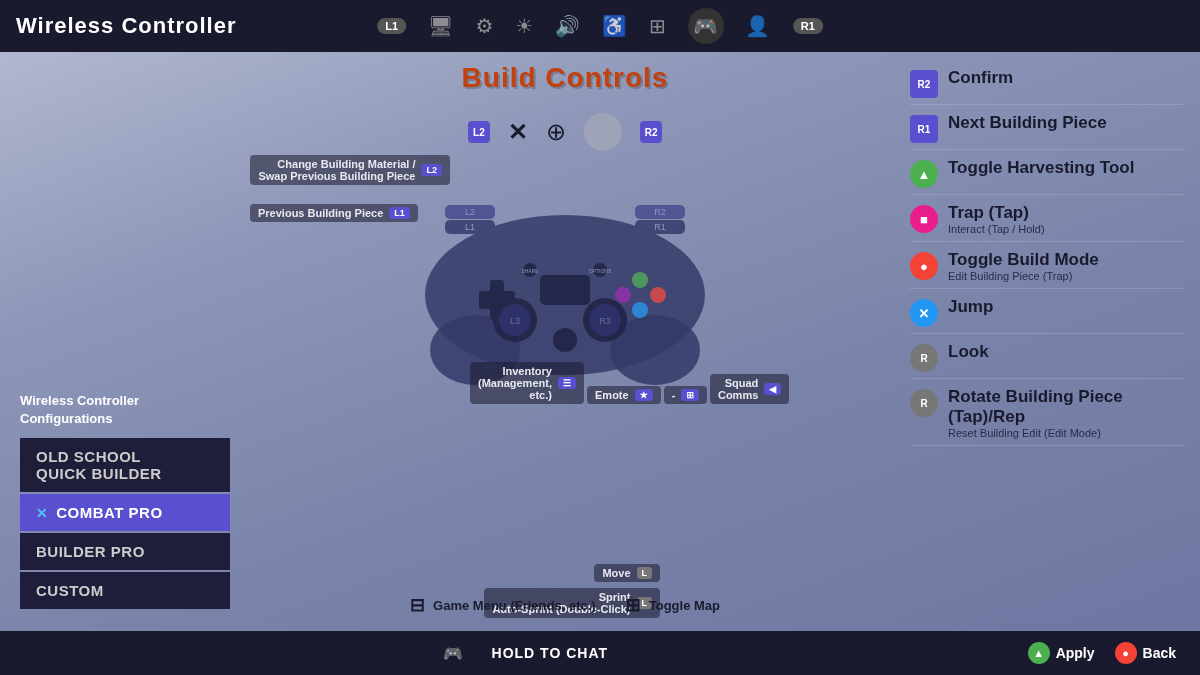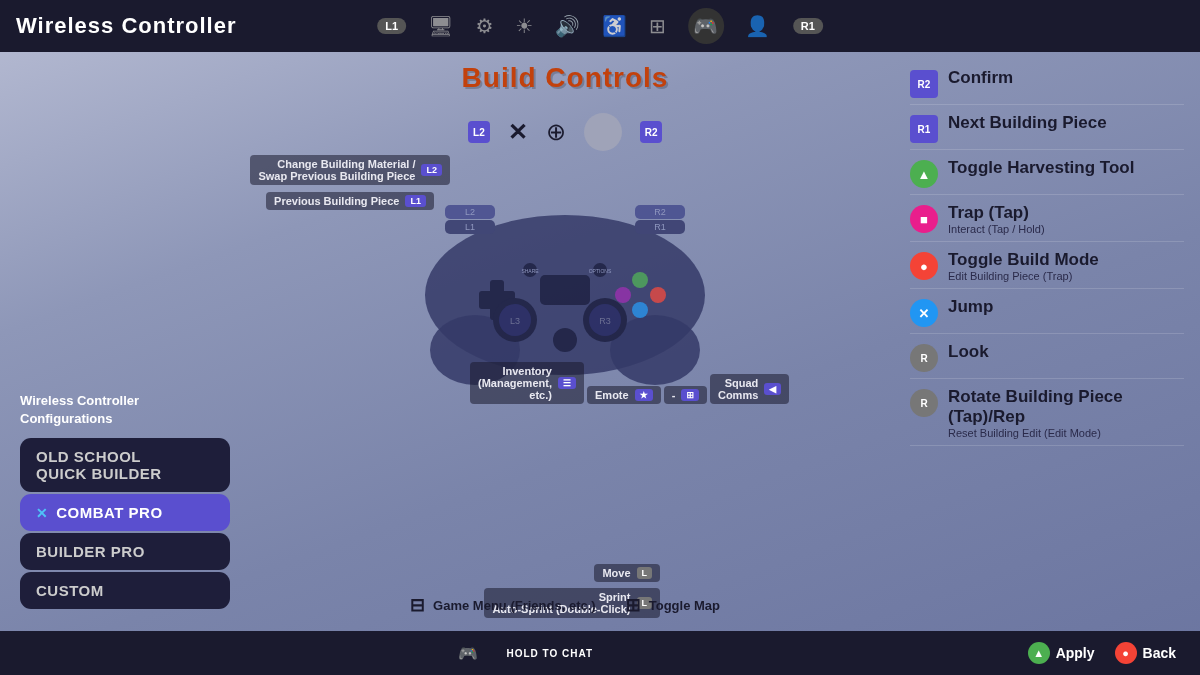--- a/index.html
+++ b/index.html
@@ -93,21 +93,20 @@
     .config-item {
       padding: 10px 16px;
       font-size: 15px;
       font-weight: bold;
       color: #ccc;
       cursor: pointer;
       text-align: left;
       background: #1e1e3a;
       margin-bottom: 2px;
       letter-spacing: 0.5px;
-      border-radius: 11px;
     }
     .config-item.active {
       background: #5a4fcf;
       color: #fff;
       display: flex;
       align-items: center;
       gap: 8px;
     }
     .config-item.active .x-mark {
       color: #4fc3f7;
@@ -355,21 +354,21 @@
     <div class="top-button-row">
       <span class="ctrl-btn" style="font-size:10px;">L2</span>
       <span style="font-size:24px; color:#1a1a2e; font-weight:bold;">✕</span>
       <span style="font-size:24px; color:#1a1a2e;">⊕</span>
       <div class="btn-circle-gray"></div>
       <span class="ctrl-btn" style="font-size:10px;">R2</span>
     </div>
 
     <div style="position:relative; width:100%; display:flex; justify-content:center;">
 
-      <div style="position:absolute; left:20px; top:0; display:flex; flex-direction:column; gap:4px; align-items:center; width:200px;">
+      <div style="position:absolute; left:20px; top:0; display:flex; flex-direction:column; gap:16px; align-items:flex-start; width:200px;">
         <div class="label-block">
           <span class="label-text">Change Building Material / Swap Previous Building Piece</span>
           <span class="small-badge">L2</span>
         </div>
         <div class="label-block">
           <span class="label-text">Previous Building Piece</span>
           <span class="small-badge">L1</span>
         </div>
       </div>
 
@@ -525,21 +524,21 @@
         <div class="right-label-sub">Reset Building Edit (Edit Mode)</div>
       </div>
     </div>
   </div>
 
 </div>
 
 <div class="bottom-bar">
   <div class="bottom-bar-left">
     <span style="font-size:16px;">🎮</span>
-    <span style="font-size:10px; font-weight:bold; letter-spacing:1px;padding-left:20px;">HOLD TO CHAT</span>
+    <span style="font-size:14px; font-weight:bold; letter-spacing:1px;padding-left:20px;">HOLD TO CHAT</span>
   </div>
   <div class="bottom-bar-right">
     <div class="bottom-action">
       <span class="ps-btn ps-tri">▲</span>
       <span>Apply</span>
     </div>
     <div class="bottom-action">
       <span class="ps-btn ps-circle">●</span>
       <span>Back</span>
     </div>

